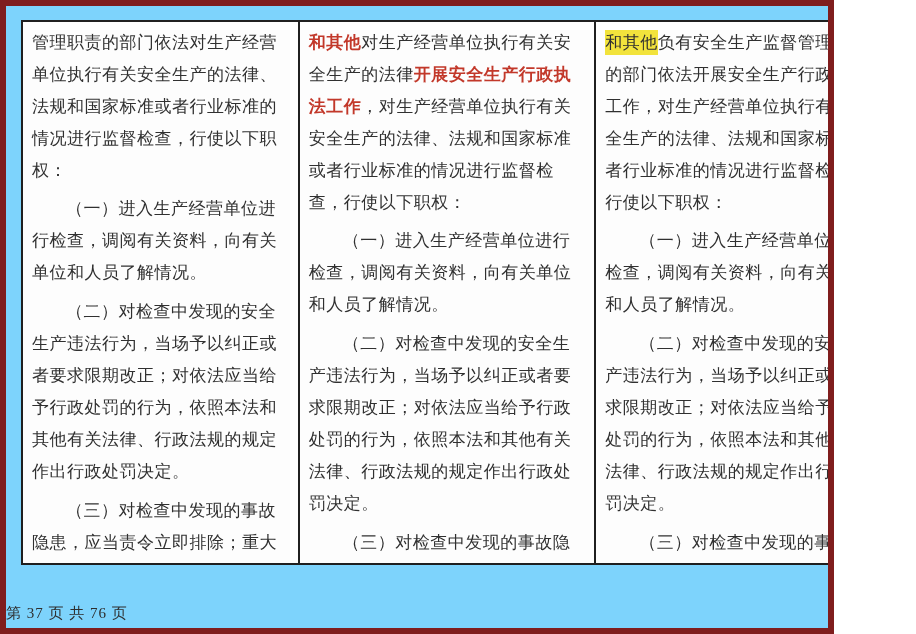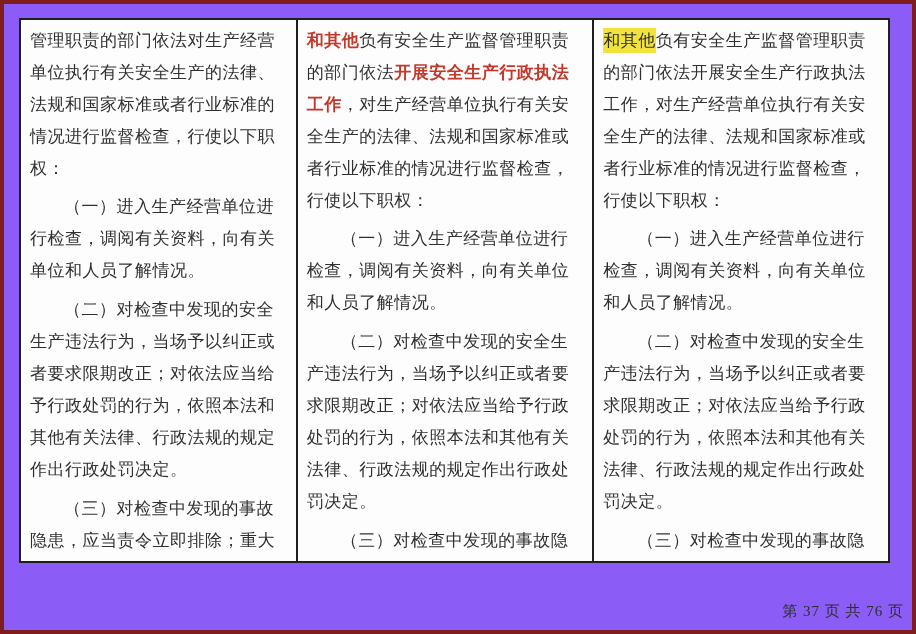--- a/index.html
+++ b/index.html
@@ -5,25 +5,25 @@
   html, body {
     margin: 0;
     padding: 0;
     width: 916px;
     height: 634px;
     background: #ffffff;
     font-family: "Liberation Serif", "DejaVu Serif", serif;
   }
   .frame {
     position: relative;
-    width: 916px;
+    width: 834px;
     height: 634px;
     box-sizing: border-box;
-    border: 4px solid #7f1d1d;
-    background: #8b5cf6;
+    border: 6px solid #7f1d1d;
+    background: #7dd3fc;
     overflow: hidden;
   }
   .law-table {
     position: absolute;
     left: 15px;
     top: 14px;
     width: 871px;
     height: 545px;
     box-sizing: border-box;
     border: 2px solid var(--border, #1f1f1f);
@@ -52,39 +52,39 @@
   }
   .run.hl {
     background: var(--hl, #f2e33c);
     padding: 3px 0;
   }
   .footer {
     position: absolute;
     left: 0;
     right: 8px;
     top: 598px;
-    text-align: right;
+    text-align: left;
     font-size: 15px;
     letter-spacing: 1px;
     color: #2e2e2e;
   }
 </style>
 </head>
 <body>
 
 <div class="frame">
   <div class="law-table">
     <div class="cell c0">
         <p class="para"><span class="run">管理职责的部门依法对生产经营单位执行有关安全生产的法律、法规和国家标准或者行业标准的情况进行监督检查，行使以下职权：</span></p>
         <p class="para indent"><span class="run">（一）进入生产经营单位进行检查，调阅有关资料，向有关单位和人员了解情况。</span></p>
         <p class="para indent"><span class="run">（二）对检查中发现的安全生产违法行为，当场予以纠正或者要求限期改正；对依法应当给予行政处罚的行为，依照本法和其他有关法律、行政法规的规定作出行政处罚决定。</span></p>
         <p class="para indent"><span class="run">（三）对检查中发现的事故隐患，应当责令立即排除；重大事故隐患排除前或者排除过程中无法保证安全的，应当责令从危险区域内撤出</span></p>
       </div>
     <div class="cell c1">
-        <p class="para"><span class="run red">和其他</span><span class="run">负有安全生产监督管理职责的部门依法</span><span class="run red">开展安全生产行政执法工作</span><span class="run">，对生产经营单位执行有关安全生产的法律、法规和国家标准或者行业标准的情况进行监督检查，行使以下职权：</span></p>
+        <p class="para"><span class="run red">和其他</span><span class="run">对生产经营单位执行有关安全生产的法律</span><span class="run red">开展安全生产行政执法工作</span><span class="run">，对生产经营单位执行有关安全生产的法律、法规和国家标准或者行业标准的情况进行监督检查，行使以下职权：</span></p>
         <p class="para indent"><span class="run">（一）进入生产经营单位进行检查，调阅有关资料，向有关单位和人员了解情况。</span></p>
         <p class="para indent"><span class="run">（二）对检查中发现的安全生产违法行为，当场予以纠正或者要求限期改正；对依法应当给予行政处罚的行为，依照本法和其他有关法律、行政法规的规定作出行政处罚决定。</span></p>
         <p class="para indent"><span class="run">（三）对检查中发现的事故隐患，应当责令立即排除；重大事故隐患排除前或者排除过程中无法保证安全的，应当责令</span></p>
       </div>
     <div class="cell c2">
         <p class="para"><span class="run hl">和其他</span><span class="run">负有安全生产监督管理职责的部门依法开展安全生产行政执法工作，对生产经营单位执行有关安全生产的法律、法规和国家标准或者行业标准的情况进行监督检查，行使以下职权：</span></p>
         <p class="para indent"><span class="run">（一）进入生产经营单位进行检查，调阅有关资料，向有关单位和人员了解情况。</span></p>
         <p class="para indent"><span class="run">（二）对检查中发现的安全生产违法行为，当场予以纠正或者要求限期改正；对依法应当给予行政处罚的行为，依照本法和其他有关法律、行政法规的规定作出行政处罚决定。</span></p>
         <p class="para indent"><span class="run">（三）对检查中发现的事故隐患，应当责令立即排除；重大事故隐患排除前或者排除过程中无法保证安全的，应当责令</span></p>
       </div>

